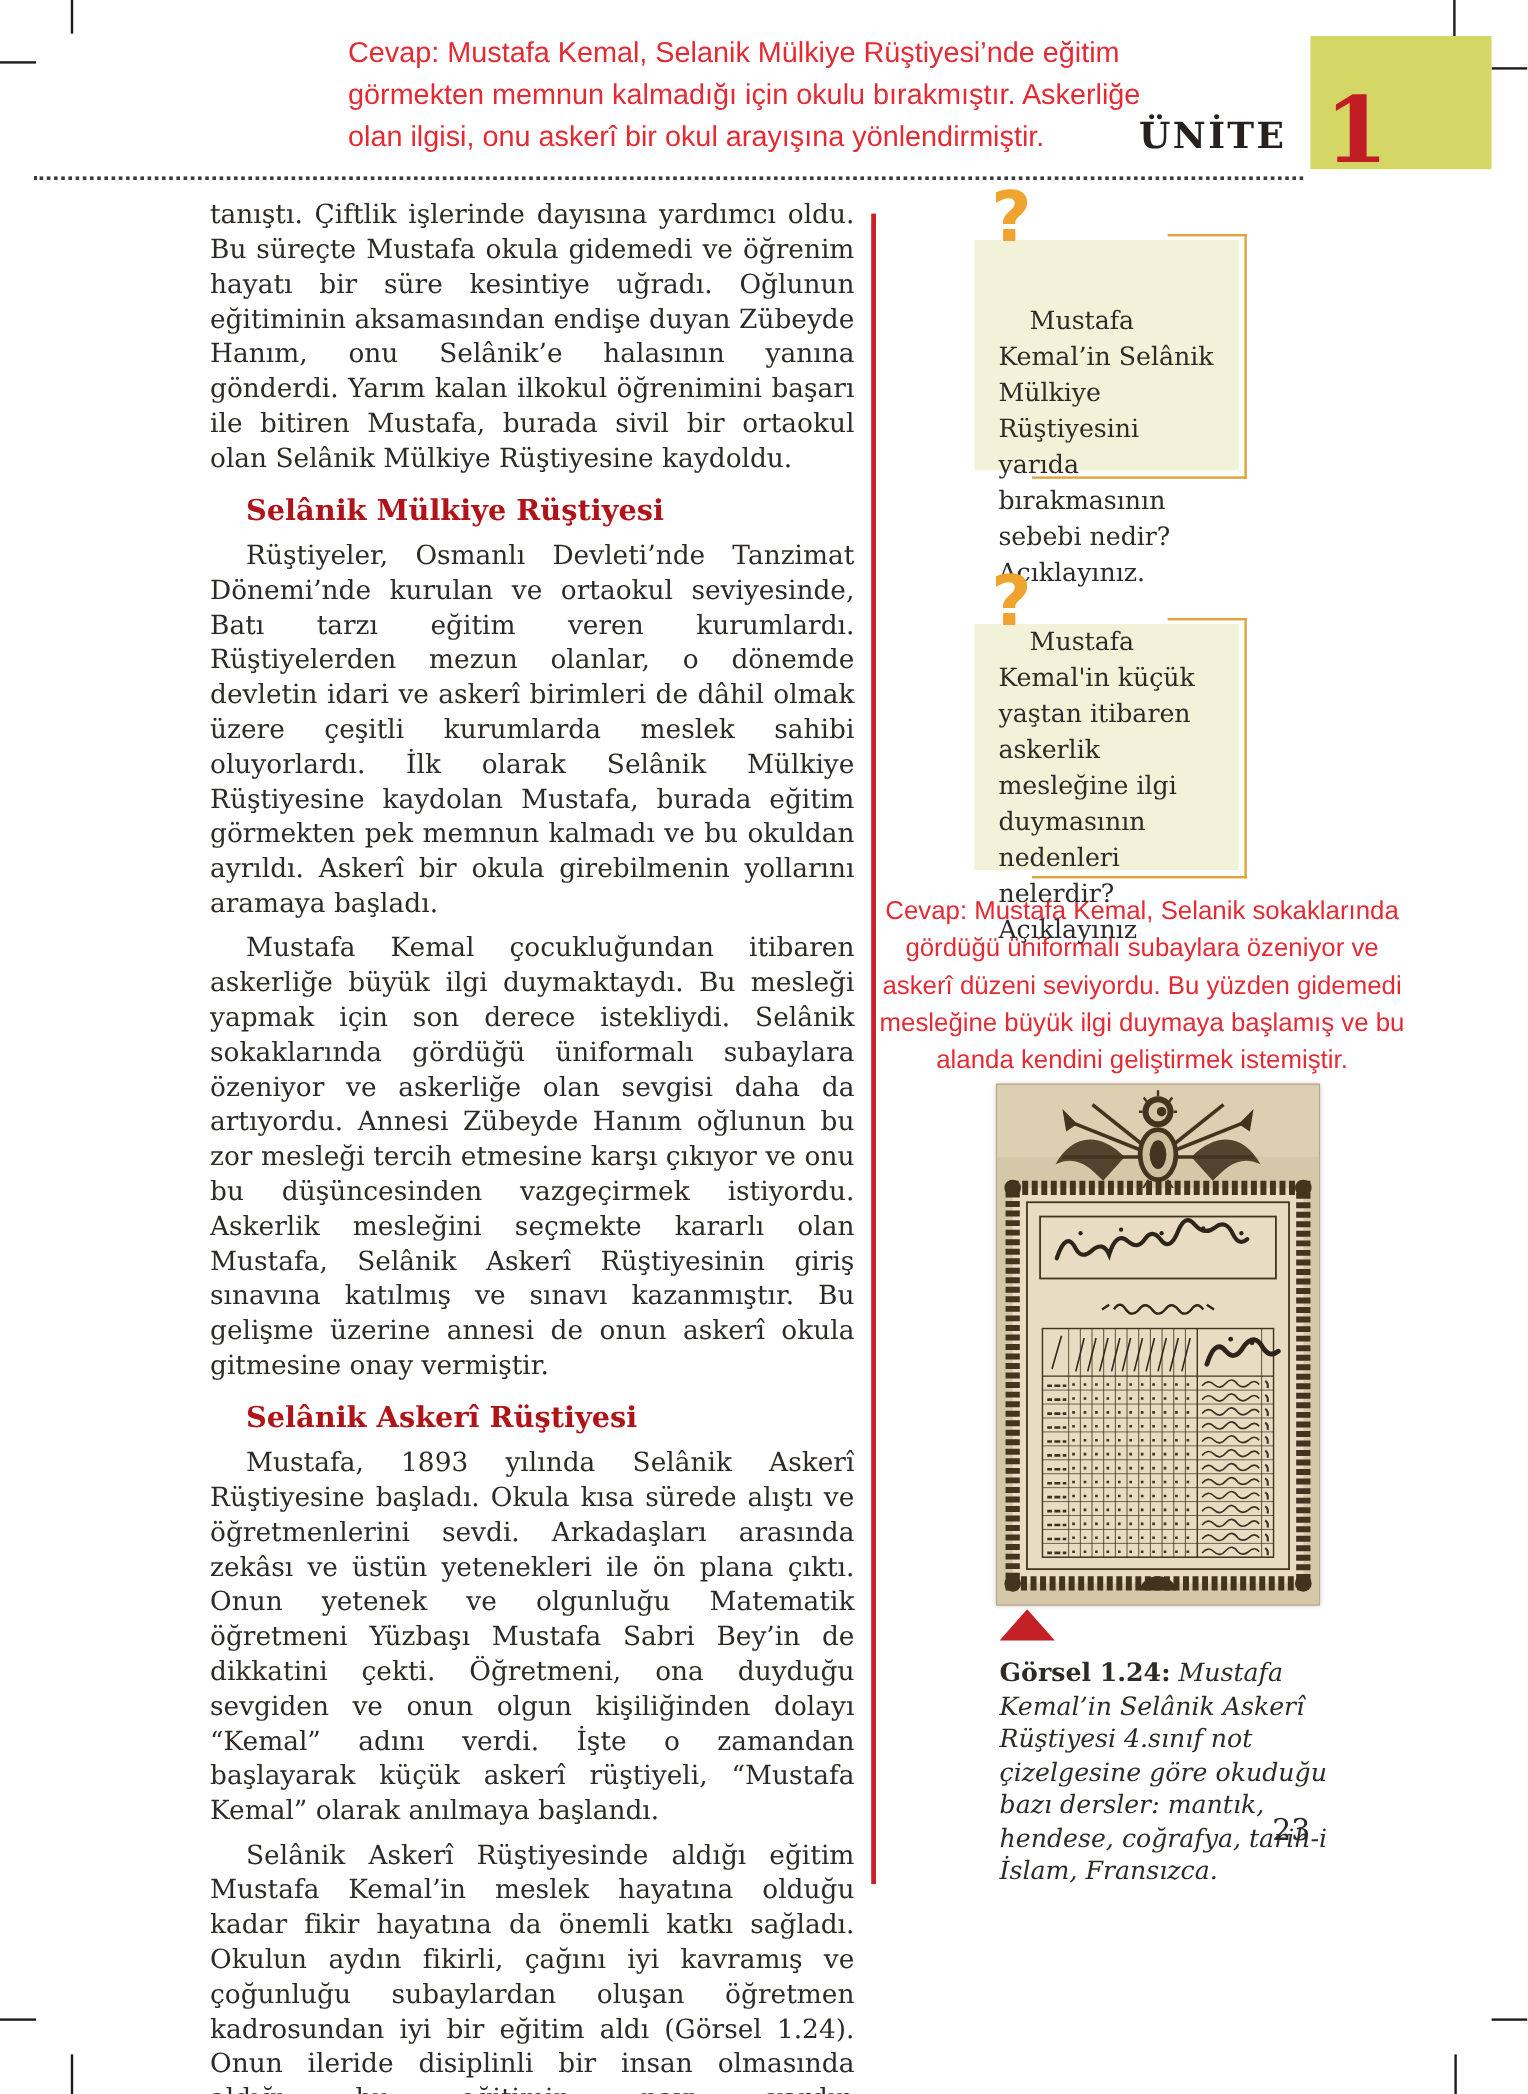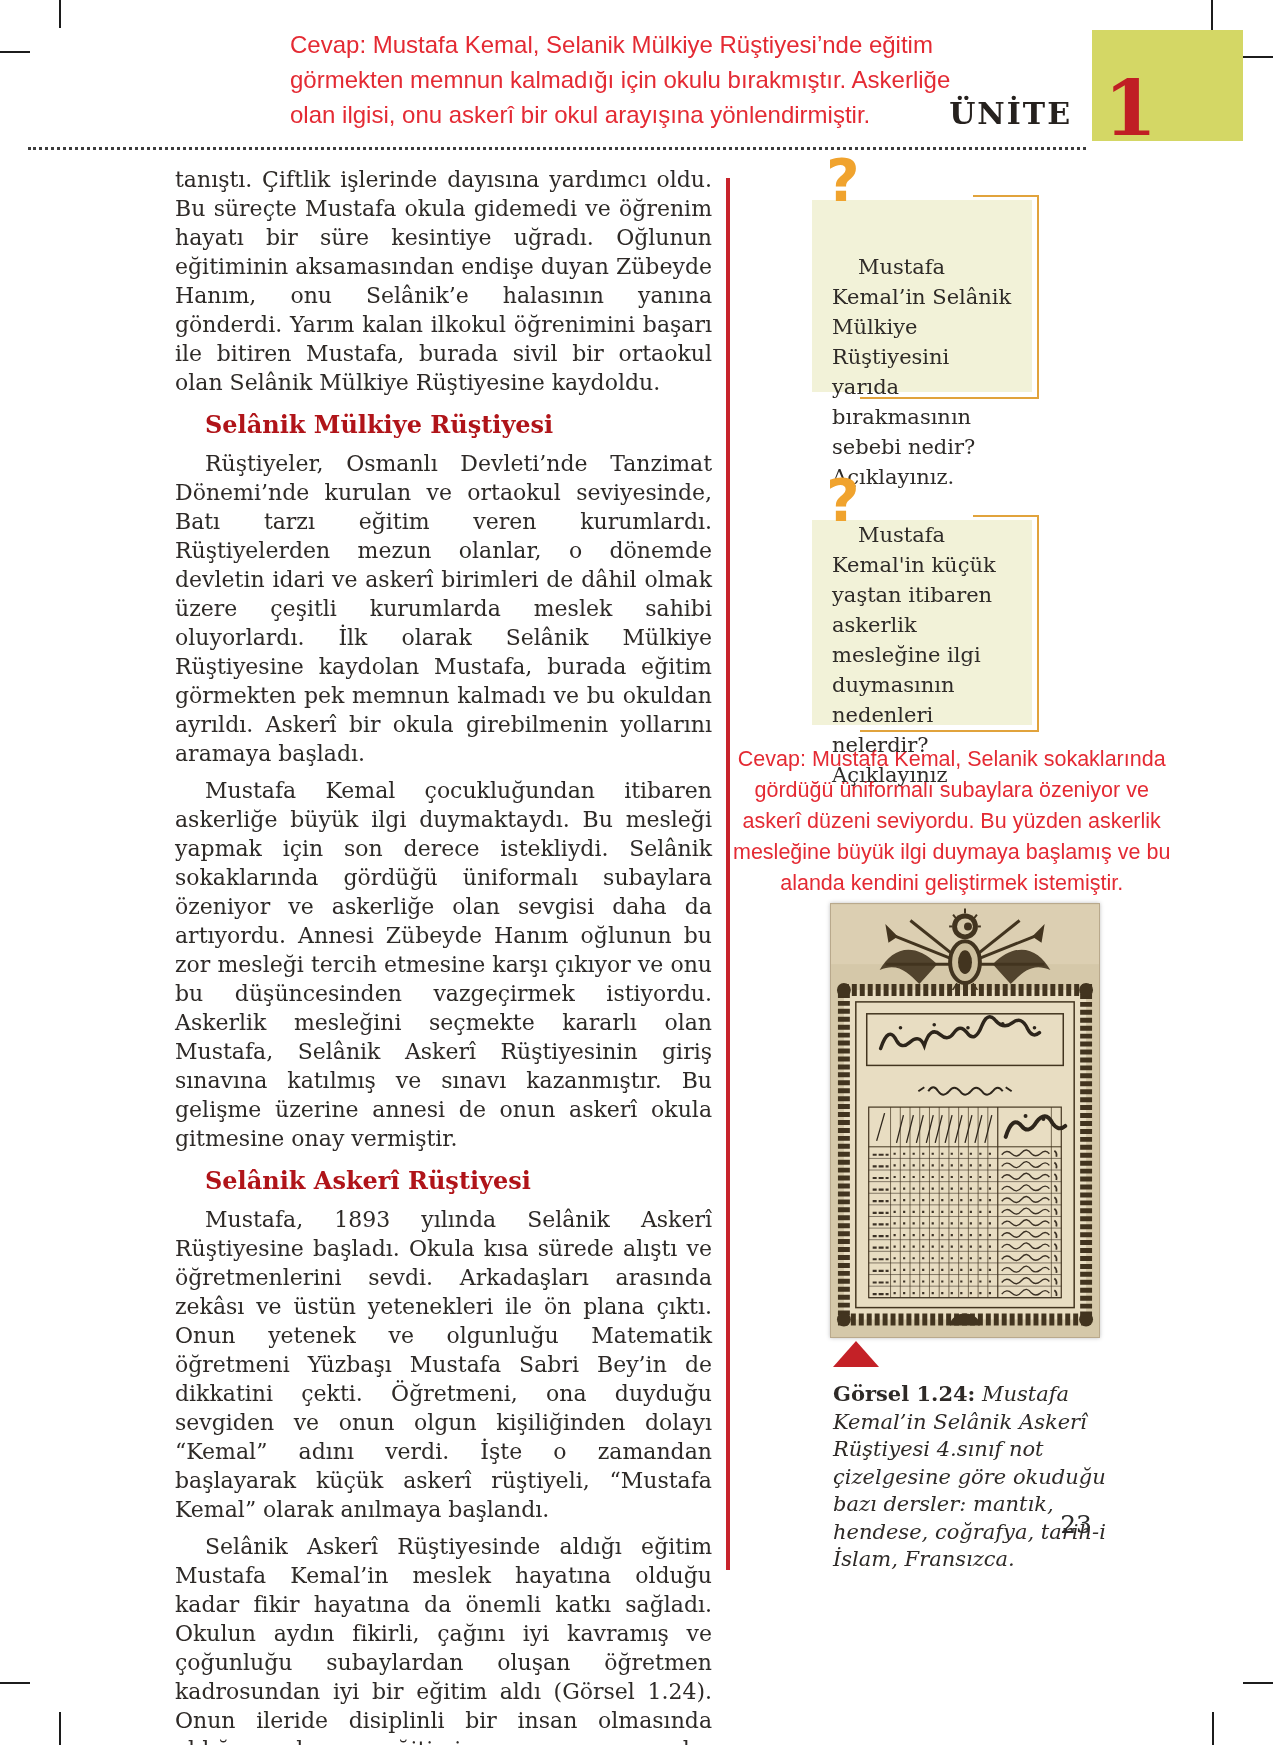--- a/index.html
+++ b/index.html
@@ -132,21 +132,21 @@
   </div>
 
   <div class="qmark qmark2">?</div>
   <div class="qbox qbox2">
     <p>Mustafa Kemal'in küçük yaştan itibaren askerlik mesleğine ilgi duymasının nedenleri nelerdir? Açıklayınız</p>
   </div>
 
   <div class="side-answer">
     <div>Cevap: Mustafa Kemal, Selanik sokaklarında</div>
     <div>gördüğü üniformalı subaylara özeniyor ve</div>
-    <div>askerî düzeni seviyordu. Bu yüzden askerlik</div>
+    <div>askerî düzeni seviyordu. Bu yüzden gidemedi</div>
     <div>mesleğine büyük ilgi duymaya başlamış ve bu</div>
     <div>alanda kendini geliştirmek istemiştir.</div>
   </div>
 
   <div class="photo">
     <svg viewBox="0 0 270 435" xmlns="http://www.w3.org/2000/svg">
 
       <rect width="270" height="435" fill="#d5c8a9"></rect>
       <rect width="270" height="60" fill="#dccfb2"></rect>
 

